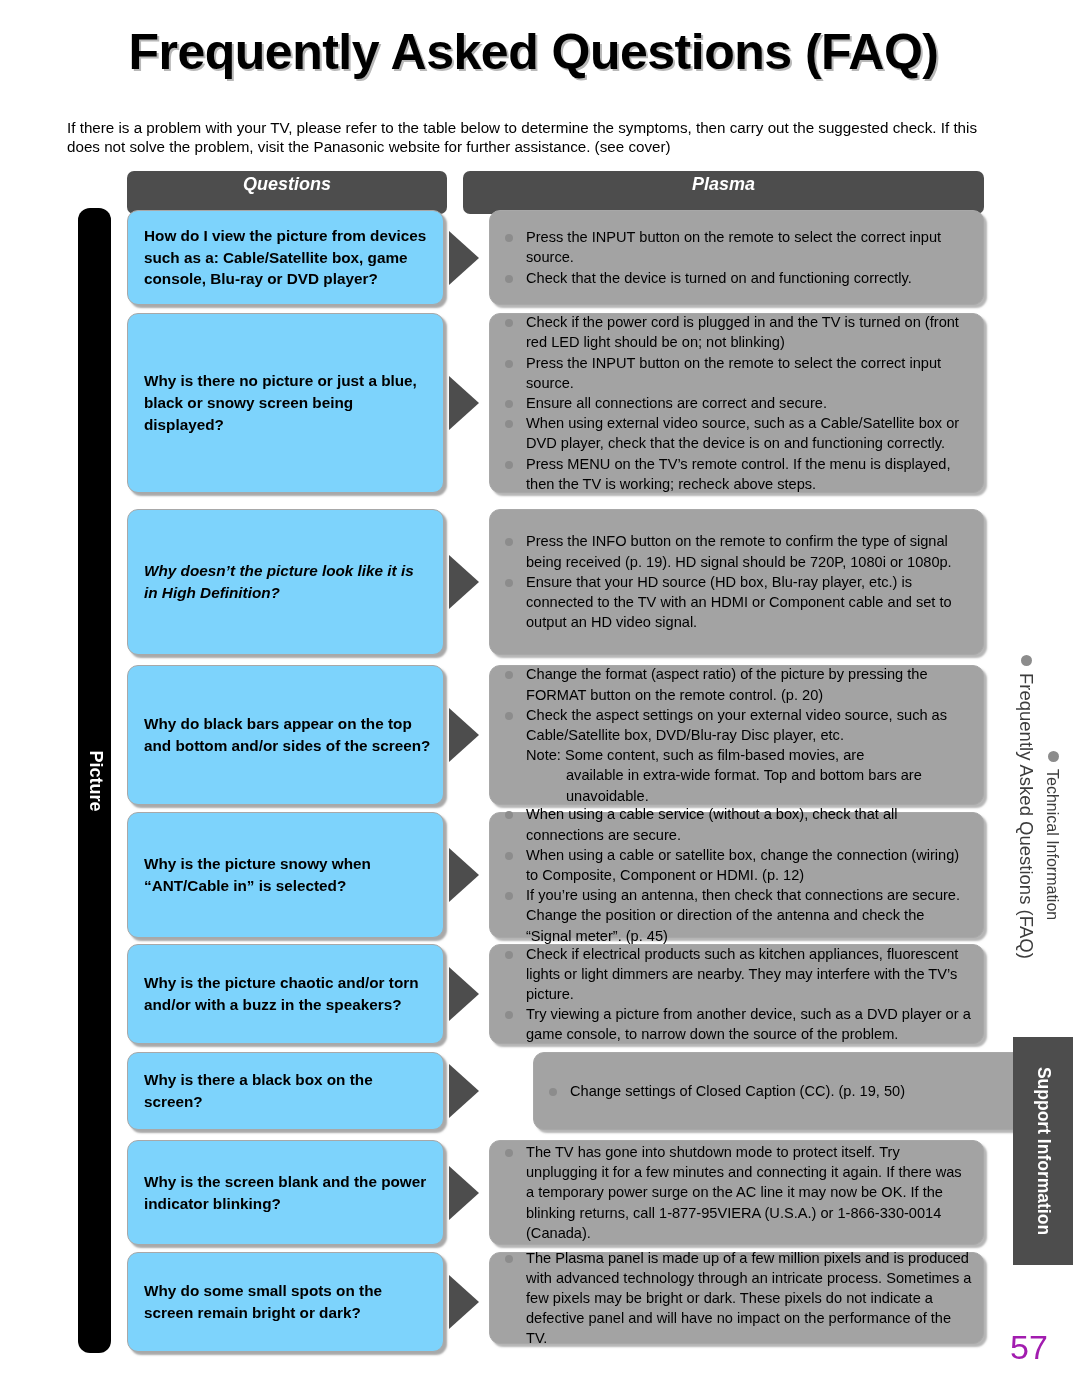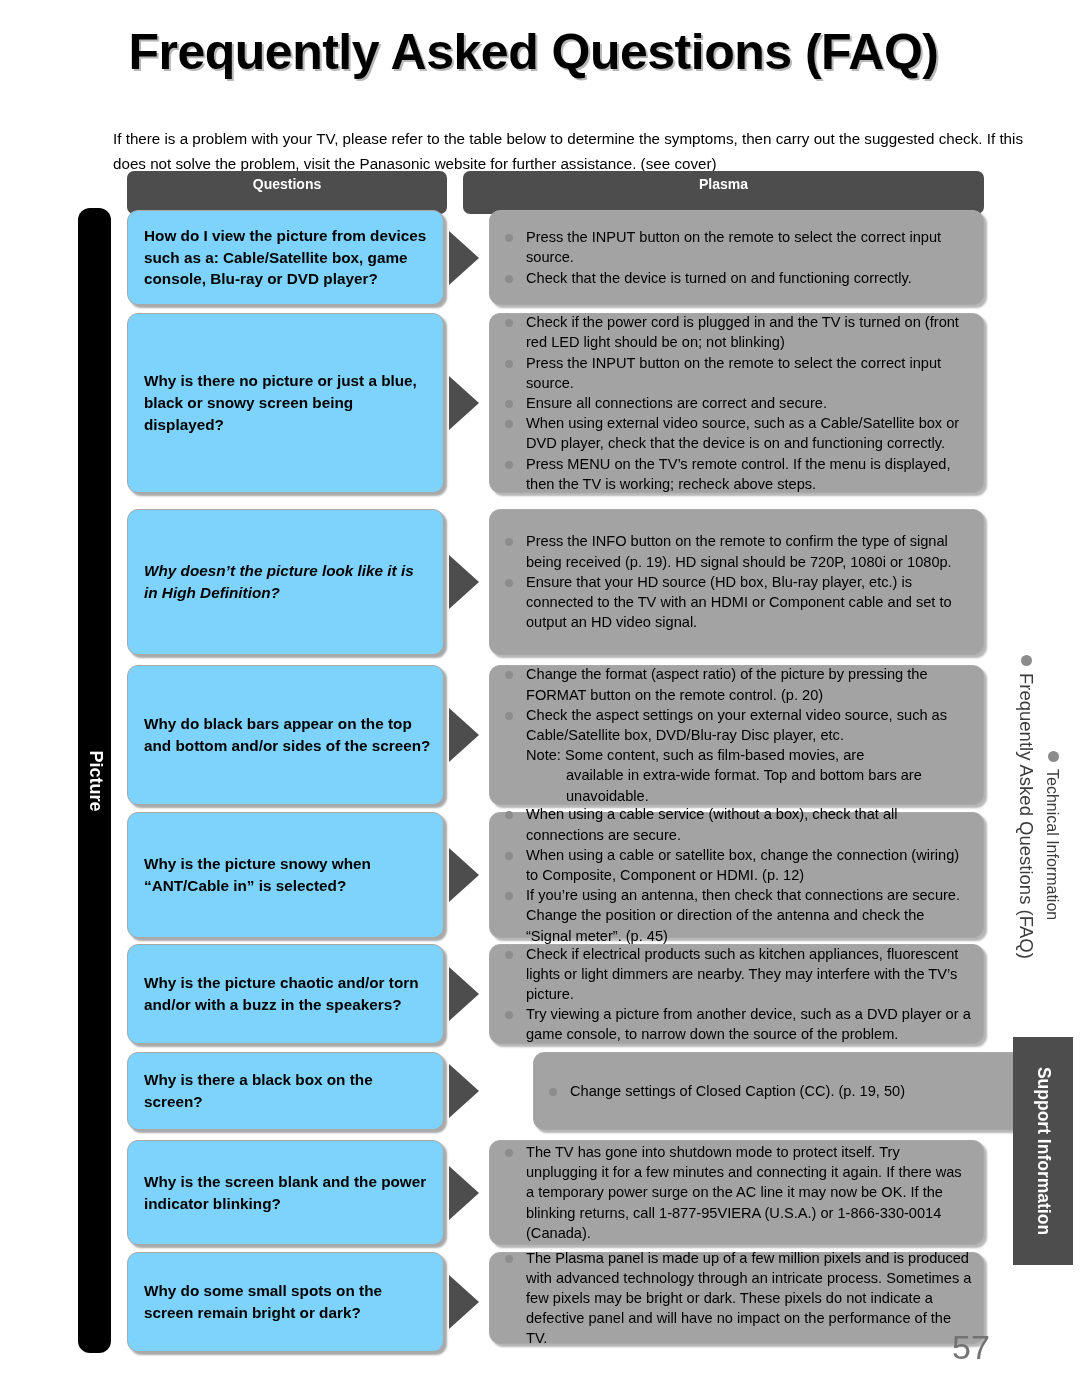--- a/index.html
+++ b/index.html
@@ -19,36 +19,36 @@
     text-align: center;
     font-size: 50px;
     font-weight: bold;
     letter-spacing: -0.5px;
     line-height: 1.05;
     text-shadow: 2px 2px 0 #b8b8b8;
     white-space: nowrap;
   }
   .intro {
     position: absolute;
-    left: 67px; top: 126px; width: 946px;
+    left: 67px; top: 118px; width: 946px;
     font-size: 15.2px;
-    line-height: 25px;
-    margin-left: 46px;
+    line-height: 19px;
   }
 
   
   .hdr {
     position: absolute;
     height: 43px;
     background: #4d4d4d;
     border-radius: 7px;
     color: #fff;
-    font-size: 14px;
+    font-size: 18px;
     font-weight: bold;
     line-height: 27px;
+    font-style: italic;
   }
   .hdr-q { left: 127px; top: 171px; width: 320px; text-align: center; }
   .hdr-a { left: 463px; top: 171px; width: 521px; text-align: center; }
 
   
   .cat-bar {
     position: absolute;
     left: 78px; top: 208px;
     width: 33px; height: 1145px;
     background: #000;
@@ -164,23 +164,23 @@
     position: absolute;
     left: 50%; top: 50%;
     transform: translate(-50%,-50%) rotate(90deg);
     color: #fff;
     font-size: 17.5px;
     font-weight: bold;
     white-space: nowrap;
   }
   .page-num {
     position: absolute;
-    left: 952px; top: 1328px;
+    left: 1010px; top: 1328px;
     font-size: 34px;
-    color: #737373;
+    color: #a21caf;
   }
 </style>
 </head>
 <body>
 
 <div id="page">
 
   <h1 class="page-title">Frequently Asked Questions (FAQ)</h1>
 
   <p class="intro">If there is a problem with your TV, please refer to the table below to determine the symptoms, then carry out the suggested check. If this does not solve the problem, visit the Panasonic website for further assistance. (see cover)</p>

